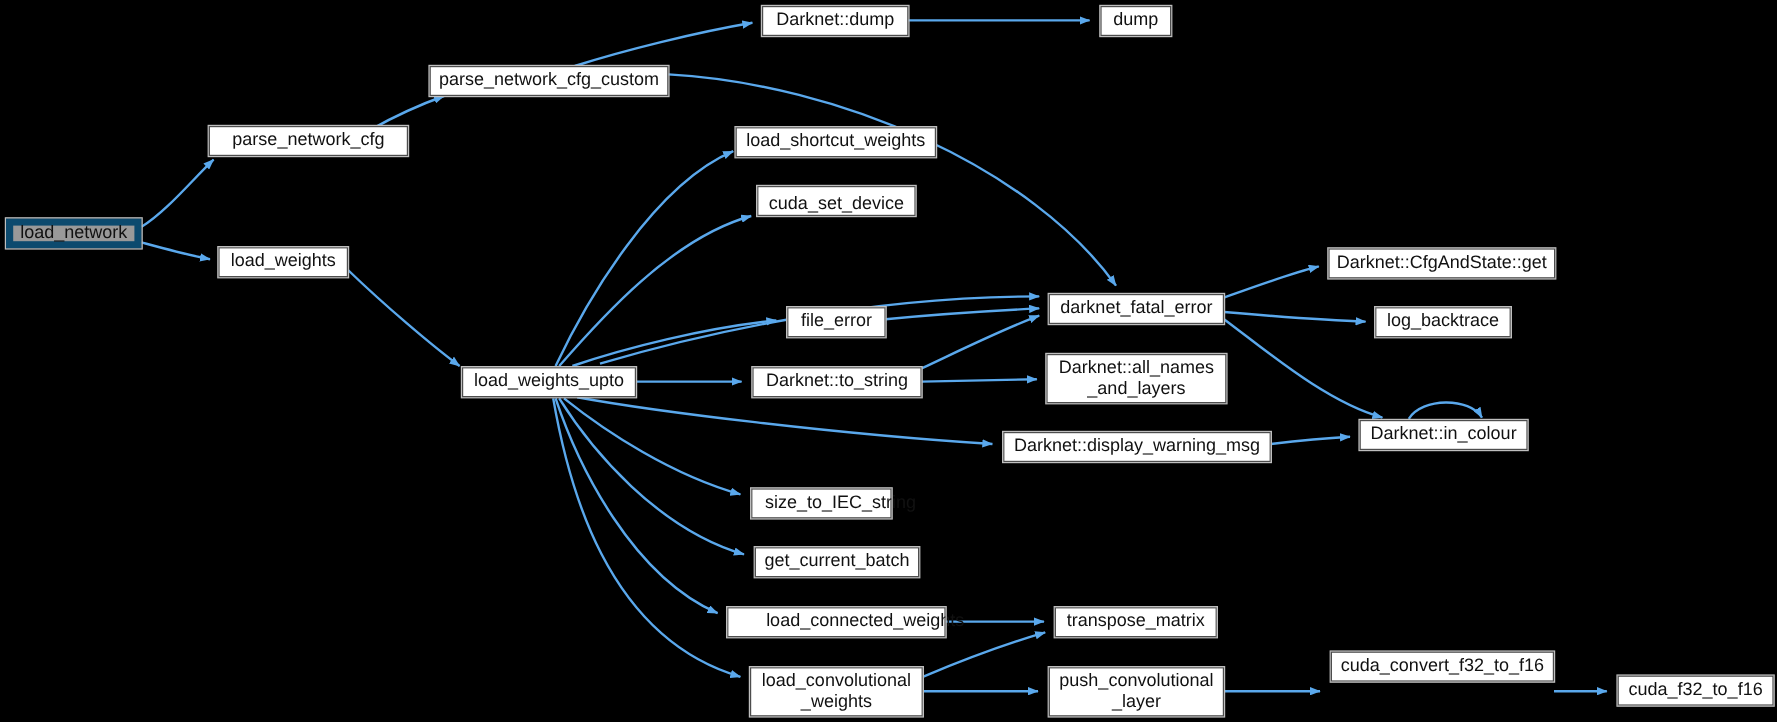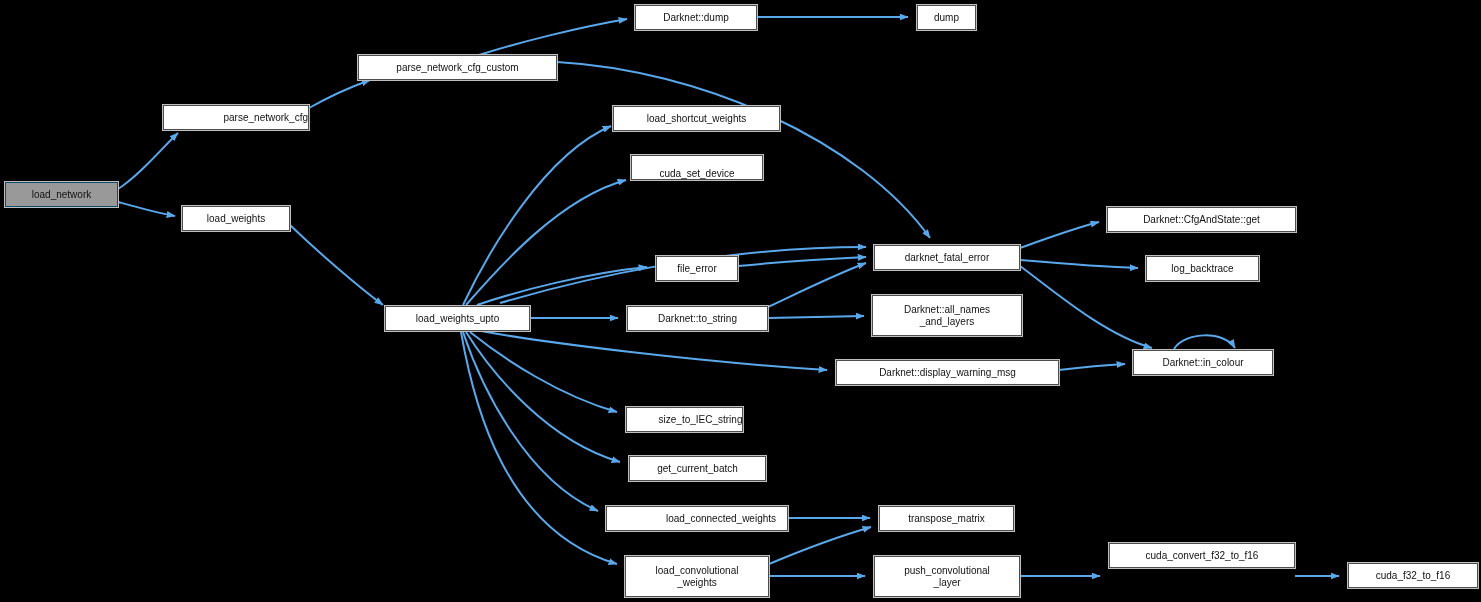--- a/index.html
+++ b/index.html
@@ -23,33 +23,33 @@
     height: 602px;
     pointer-events: none;
   }
   .node {
     position: absolute;
     box-sizing: border-box;
     background: #ffffff;
     border: 1px solid #4d4d4d;
     outline: 1px solid #bfbfbf;
     color: #111111;
-    font-size: 10px;
+    font-size: 15px;
     line-height: 1.12;
     display: flex;
     align-items: center;
     justify-content: center;
     text-align: center;
     white-space: pre;
     letter-spacing: 0px;
     z-index: 5;
   }
   .node.highlight {
     background: #999999;
-    border: 1px solid #0c4a6e;
+    border: 6px solid #0c4a6e;
     outline: 1px solid #bfbfbf;
   }
 </style>
 </head>
 <body>
 
 <div id="canvas">
   <svg id="edge-layer" viewBox="0 0 1481 602">
     <defs>
       <marker id="arrowhead" markerWidth="9" markerHeight="7" refX="8.4" refY="3.5" orient="auto" markerUnits="userSpaceOnUse">
@@ -84,21 +84,21 @@
         <path d="M1174,349 C1185,331 1225,331 1235,348" fill="none" stroke="#5aa8ec" stroke-width="2" marker-end="url(#arrowhead)"></path>
         <path d="M788,518 L870,518" fill="none" stroke="#5aa8ec" stroke-width="2" marker-end="url(#arrowhead)"></path>
         <path d="M769,564 C800,551 840,536 871,527" fill="none" stroke="#5aa8ec" stroke-width="2" marker-end="url(#arrowhead)"></path>
         <path d="M769,576 L865,576" fill="none" stroke="#5aa8ec" stroke-width="2" marker-end="url(#arrowhead)"></path>
         <path d="M1020,576 L1100,576" fill="none" stroke="#5aa8ec" stroke-width="2" marker-end="url(#arrowhead)"></path>
         <path d="M1295,576 L1339,576" fill="none" stroke="#5aa8ec" stroke-width="2" marker-end="url(#arrowhead)"></path>
       </g>
   </svg>
   <div id="nodes">
       <div class="node highlight" style="left: 5px; top: 182px; width: 113px; height: 25px;"><span>load_network</span></div>
-      <div class="node" style="left: 163px; top: 105px; width: 146px; height: 25px; justify-content: flex-end;"><span>parse_network_cfg</span></div>
+      <div class="node" style="left: 174px; top: 105px; width: 166px; height: 25px;"><span>parse_network_cfg</span></div>
       <div class="node" style="left: 358px; top: 55px; width: 199px; height: 25px;"><span>parse_network_cfg_custom</span></div>
       <div class="node" style="left: 182px; top: 206px; width: 108px; height: 25px;"><span>load_weights</span></div>
       <div class="node" style="left: 385px; top: 306px; width: 145px; height: 25px;"><span>load_weights_upto</span></div>
       <div class="node" style="left: 635px; top: 5px; width: 122px; height: 25px;"><span>Darknet::dump</span></div>
       <div class="node" style="left: 917px; top: 5px; width: 59px; height: 25px;"><span>dump</span></div>
       <div class="node" style="left: 613px; top: 106px; width: 167px; height: 25px;"><span>load_shortcut_weights</span></div>
       <div class="node" style="left: 631px; top: 155px; width: 132px; height: 25px; align-items: flex-end;"><span>cuda_set_device</span></div>
       <div class="node" style="left: 656px; top: 256px; width: 82px; height: 25px;"><span>file_error</span></div>
       <div class="node" style="left: 627px; top: 306px; width: 141px; height: 25px; justify-content: center;"><span>Darknet::to_string</span></div>
       <div class="node" style="left: 626px; top: 407px; width: 117px; height: 25px; padding-left: 32px;"><span>size_to_IEC_string</span></div>

